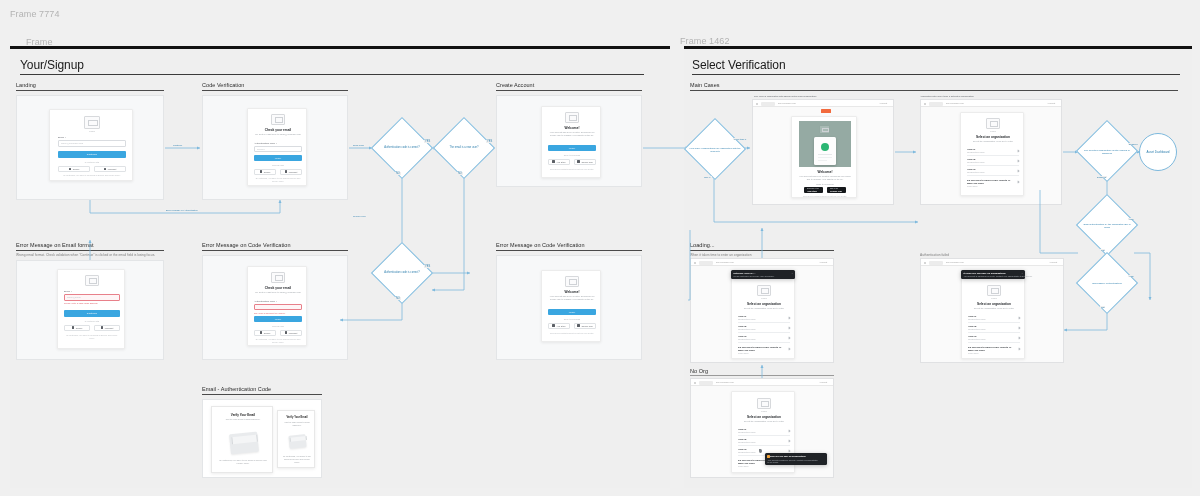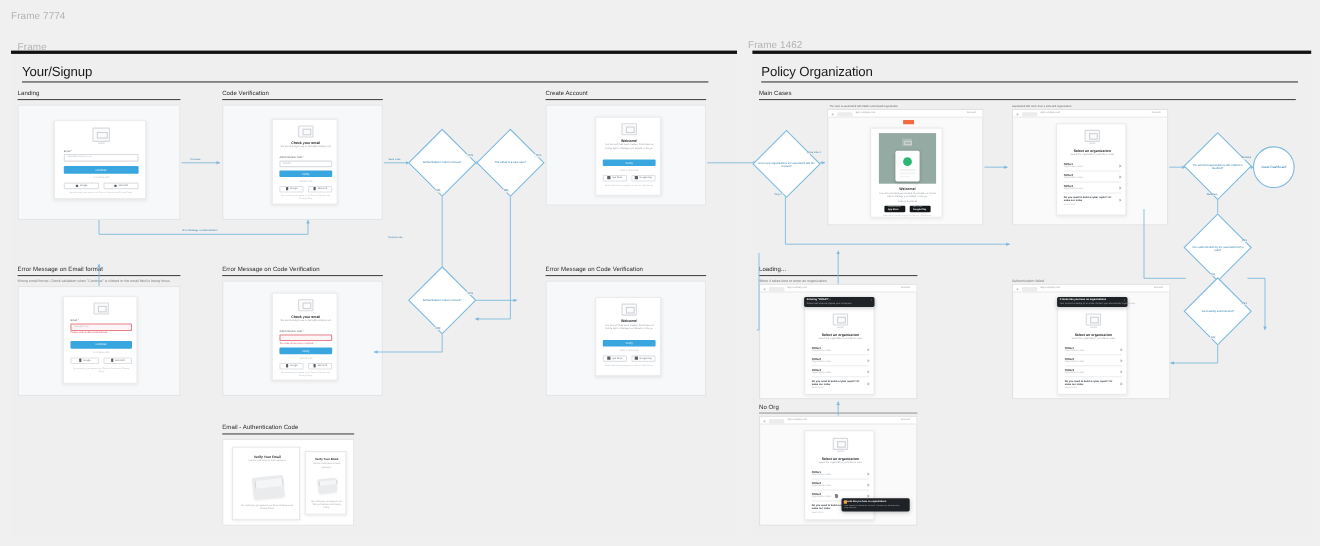--- a/index.html
+++ b/index.html
@@ -270,21 +270,21 @@
     position:absolute; font-size:2.6px; color:#5f6368; white-space:nowrap;
   }
 </style>
 </head>
 <body>
 
 <div id="board">
 
   <div class="frame-label" style="left:10px; top:9px;">Frame 7774</div>
   <div class="frame-label big" style="left:10px; top:22px;">Dashboard</div>
-  <div class="frame-label" style="left:16px; top:37px;">Frame</div>
+  <div class="frame-label" style="left:26px; top:37px;">Frame</div>
   <div class="frame-label" style="left:680px; top:36px;">Frame 1462</div>
 
   <div class="panel" style="left:10px; top:46px; width:660px; height:442px;"></div>
 
   <div class="panel-title" style="left:20px; top:58px;">Your/Signup</div>
   <div class="rule" style="left:20px; top:74px; width:624px;"></div>
 
   <div class="sec-label" style="left:16px; top:82px;">Landing</div>
   <div class="sec-rule" style="left:16px; top:90px; width:148px;"></div>
 
@@ -462,21 +462,21 @@
     <div class="mailcard" style="left:74px; top:10px; width:38px; height:58px;">
       <div class="mail-h" style="left:2px; top:5px; width:34px; font-size:2.6px;">Verify Your Email</div>
       <div class="mail-sub" style="left:4px; top:10px; width:30px;">Use the code below to finish signing in.</div>
       <div class="env" style="left:11px; top:24px; width:17px; height:13px;"></div>
       <div class="mail-sub" style="left:4px; top:44px; width:30px;">By continuing, you agree to our Terms of Service and Privacy Policy.</div>
     </div>
   </div>
 
   <div class="panel" style="left:684px; top:46px; width:508px; height:442px;"></div>
 
-  <div class="panel-title" style="left:692px; top:58px;">Policy Organization</div>
+  <div class="panel-title" style="left:692px; top:58px;">Select Verification</div>
   <div class="rule" style="left:692px; top:74px; width:488px;"></div>
 
   <div class="sec-label" style="left:690px; top:82px;">Main Cases</div>
   <div class="sec-rule" style="left:690px; top:90px; width:488px;"></div>
 
   <div class="caption-tiny" style="left:754px; top:95px; font-size:2.4px;">The User is associated with ZERO active/paid organization</div>
   <div class="caption-tiny" style="left:920px; top:95px; font-size:2.4px;">Associated with more than 1 activated organization</div>
 
   <div class="browser" style="left:752px; top:99px; width:142px; height:106px;">
     <div class="browser-bar">

